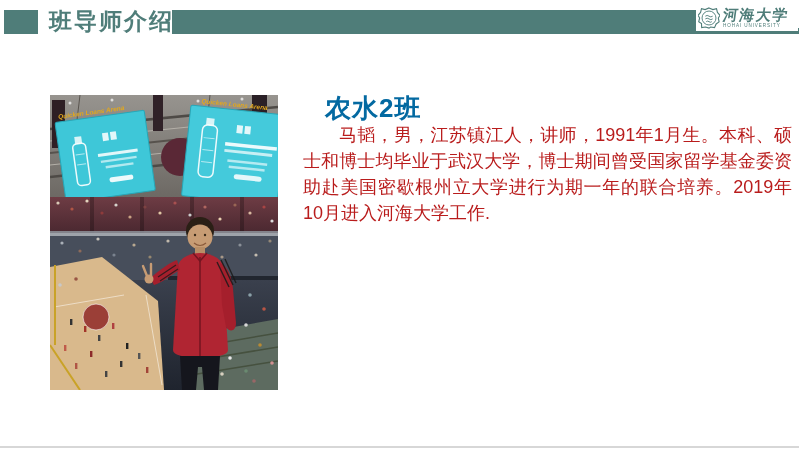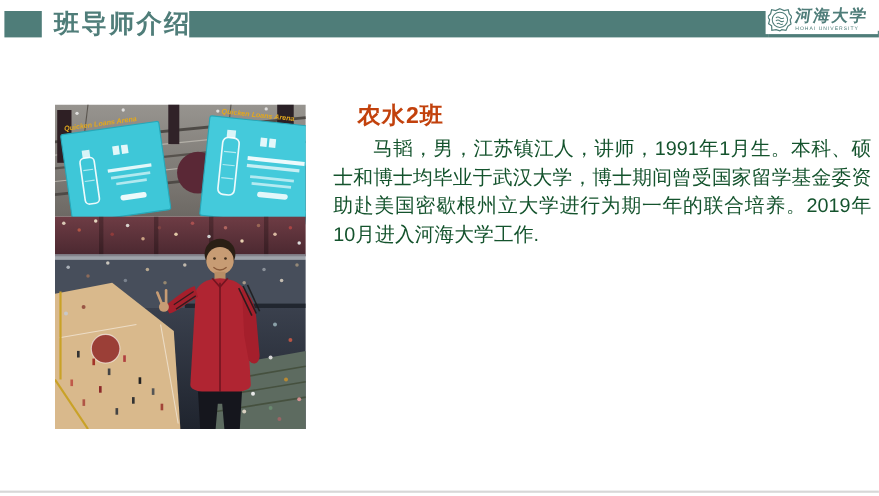--- a/index.html
+++ b/index.html
@@ -22,25 +22,25 @@
     display:flex;align-items:center;gap:3px;color:#4f7d79;background:#fff;padding-left:2px;
   }
   .logo-seal{width:22px;height:22px;flex:0 0 22px;}
   .logo-texts{display:flex;flex-direction:column;line-height:1;}
   .logo-text-cn{font-size:15px;font-weight:700;letter-spacing:1.5px;transform:skewX(-8deg);white-space:nowrap;}
   .logo-text-en{font-size:4.6px;letter-spacing:.9px;margin-top:1.5px;white-space:nowrap;}
 
   
   .class-heading{
     position:absolute;left:325px;top:91px;margin:0;
-    font-size:21px;font-weight:600;color:#c2410c;letter-spacing:1px;
+    font-size:26px;font-weight:600;color:#0369a1;letter-spacing:1px;
   }
   .bio{
     position:absolute;left:303px;top:122px;width:489px;
-    font-size:18px;line-height:26px;color:#14532d;text-align:justify;
+    font-size:18px;line-height:26px;color:#b91c1c;text-align:justify;
   }
   .bio p{margin:0 0 3px 0;text-indent:2em;}
 
   
   .photo{position:absolute;left:50px;top:95px;width:228px;height:295px;margin:0;}
   .photo svg{display:block;width:100%;height:100%;}
 
   .slide-bottom-line{position:absolute;left:0;top:446px;width:799px;height:2px;background:#d7d7d7;}
 </style>
 </head>

